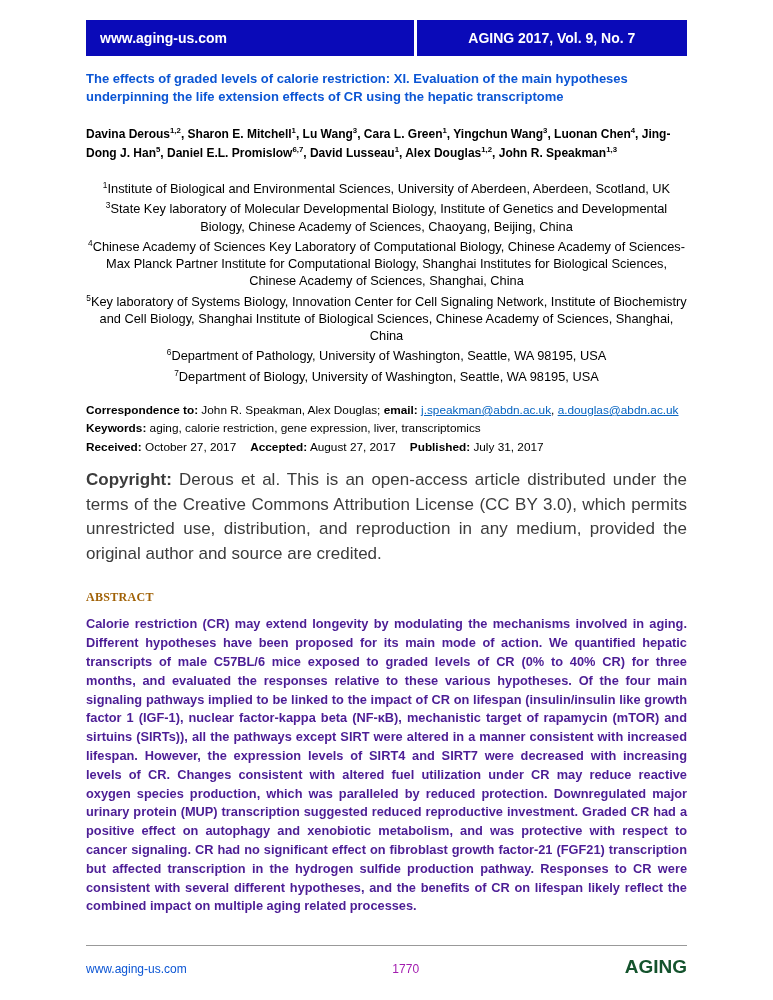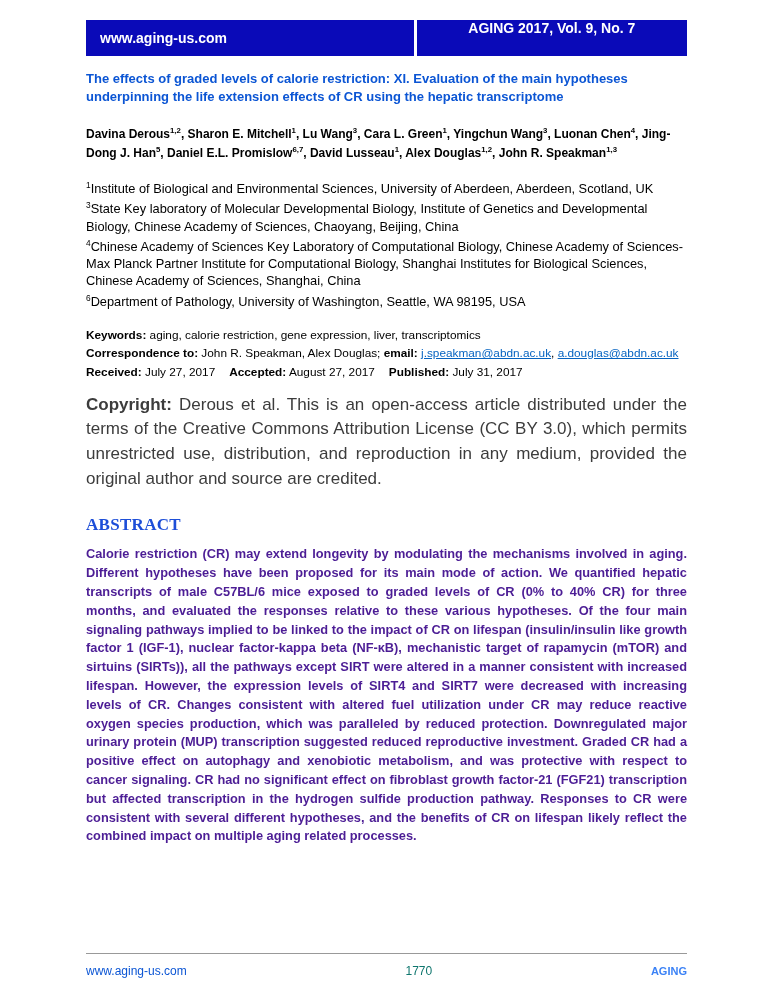--- a/index.html
+++ b/index.html
@@ -11,63 +11,63 @@
 
   
   .topbar {
     display: flex; background: #0a0ab8; color: #fff; font-weight: bold;
     font-size: 14px; height: 36px; align-items: stretch;
   }
   .topbar-left {
     flex: 0 0 55%; display: flex; align-items: center; padding-left: 14px;
     border-right: 3px solid #ffffff;
   }
-  .topbar-right { flex: 1; display: flex; align-items: flex-start; justify-content: center; }
+  .topbar-right { flex: 1; display: flex; align-items: center; justify-content: center; }
 
   .research-paper {
     text-align: right; font-family: "Liberation Serif", serif; font-weight: bold;
     font-size: 15px; margin-top: 10px; color: #000;
   }
 
   .title {
     color: #0b55d4; font-size: 13px; font-weight: bold; line-height: 1.42;
     margin: 14px 0 0 0;
   }
 
   .authors { font-weight: bold; font-size: 12px; line-height: 1.55; margin: 18px 0 0 0; }
   .authors sup, .affiliations sup { font-size: 0.65em; line-height: 0; }
 
   .affiliations { margin-top: 18px; font-size: 12.8px; line-height: 1.35; }
-  .affiliations p { margin: 0 0 3px 0; }
+  .affiliations p { margin: 0 0 3px 0; text-align: center; }
 
   .meta { margin-top: 16px; font-size: 11.8px; line-height: 1.55; }
   .meta p { margin: 0; }
   .b { font-weight: bold; }
   a.email { color: #0563c1; text-decoration: underline; cursor: pointer; }
   .dates .val { margin-right: 14px; }
 
   .copyright { margin-top: 12px; font-size: 17px; line-height: 1.45; text-align: justify; color: #3c3c3c; }
 
   .abstract-heading {
-    font-family: "Liberation Serif", serif; color: #1d4ed8; font-weight: bold;
-    font-size: 17px; letter-spacing: 0.3px; margin-top: 24px;
+    font-family: "Liberation Serif", serif; color: #a16207; font-weight: bold;
+    font-size: 12px; letter-spacing: 0.3px; margin-top: 24px;
   }
   .abstract-text {
     font-weight: bold; font-size: 12.8px; line-height: 1.47; text-align: justify;
     margin-top: 10px; color: #4c1d95;
   }
 
   .footer {
     position: absolute; left: 57px; right: 57px; bottom: 22px;
     border-top: 1px solid #999; padding-top: 10px;
     display: flex; justify-content: space-between; align-items: baseline; font-size: 12px;
   }
   .footer .site { color: #0b55d4; }
-  .footer .page-num { color: #0f766e; }
-  .footer .journal { color: #3b82f6; font-weight: bold; font-size: 11px; }
+  .footer .page-num { color: #a21caf; }
+  .footer .journal { color: #14532d; font-weight: bold; font-size: 19px; }
 </style>
 </head>
 <body>
 
 <div class="page">
 
   <header class="topbar">
     <div class="topbar-left">
       <span>www.aging-us.com</span>
     </div>
@@ -78,33 +78,35 @@
 
 
   <h1 class="title">The effects of graded levels of calorie restriction: XI. Evaluation of the main hypotheses underpinning the life extension effects of CR using the hepatic transcriptome</h1>
 
   <p class="authors" id="authors"><span>Davina Derous<sup>1,2</sup>, </span><span>Sharon E. Mitchell<sup>1</sup>, </span><span>Lu Wang<sup>3</sup>, </span><span>Cara L. Green<sup>1</sup>, </span><span>Yingchun Wang<sup>3</sup>, </span><span>Luonan Chen<sup>4</sup>, </span><span>Jing-Dong J. Han<sup>5</sup>, </span><span>Daniel E.L. Promislow<sup>6,7</sup>, </span><span>David Lusseau<sup>1</sup>, </span><span>Alex Douglas<sup>1,2</sup>, </span><span>John R. Speakman<sup>1,3</sup></span></p>
 
   <div class="affiliations" id="affiliations">
       <p><sup>1</sup>Institute of Biological and Environmental Sciences, University of Aberdeen, Aberdeen, Scotland, UK</p>
       <p><sup>3</sup>State Key laboratory of Molecular Developmental Biology, Institute of Genetics and Developmental Biology, Chinese Academy of Sciences, Chaoyang, Beijing, China</p>
       <p><sup>4</sup>Chinese Academy of Sciences Key Laboratory of Computational Biology, Chinese Academy of Sciences-Max Planck Partner Institute for Computational Biology, Shanghai Institutes for Biological Sciences, Chinese Academy of Sciences, Shanghai, China</p>
+      <p><sup>5</sup>Key laboratory of Systems Biology, Innovation Center for Cell Signaling Network, Institute of Biochemistry and Cell Biology, Shanghai Institute of Biological Sciences, Chinese Academy of Sciences, Shanghai, China</p>
       <p><sup>6</sup>Department of Pathology, University of Washington, Seattle, WA 98195, USA</p>
+      <p><sup>7</sup>Department of Biology, University of Washington, Seattle, WA 98195, USA</p>
     </div>
 
   <div class="meta">
     <p>
-      <span class="b">Keywords:</span><span> aging, calorie restriction, gene expression, liver, transcriptomics</span>
-    </p>
-    <p>
       <span class="b">Correspondence to:</span><span> John R. Speakman, Alex Douglas; </span><span class="b">email:</span>
       <span id="emails"><a class="email" href="#">j.speakman@abdn.ac.uk</a>, <a class="email" href="#">a.douglas@abdn.ac.uk</a></span>
     </p>
+    <p>
+      <span class="b">Keywords:</span><span> aging, calorie restriction, gene expression, liver, transcriptomics</span>
+    </p>
     <p class="dates">
-      <span class="b">Received:</span><span class="val"> July 27, 2017</span><span class="b">Accepted:</span><span class="val"> August 27, 2017</span><span class="b">Published:</span><span class="val"> July 31, 2017</span>
+      <span class="b">Received:</span><span class="val"> October 27, 2017</span><span class="b">Accepted:</span><span class="val"> August 27, 2017</span><span class="b">Published:</span><span class="val"> July 31, 2017</span>
     </p>
   </div>
 
   <p class="copyright">
     <span class="b">Copyright:</span><span> Derous et al. This is an open-access article distributed under the terms of the Creative Commons Attribution License (CC BY 3.0), which permits unrestricted use, distribution, and reproduction in any medium, provided the original author and source are credited.</span>
   </p>
 
   <div class="abstract-heading">ABSTRACT</div>
   <p class="abstract-text">Calorie restriction (CR) may extend longevity by modulating the mechanisms involved in aging. Different hypotheses have been proposed for its main mode of action. We quantified hepatic transcripts of male C57BL/6 mice exposed to graded levels of CR (0% to 40% CR) for three months, and evaluated the responses relative to these various hypotheses. Of the four main signaling pathways implied to be linked to the impact of CR on lifespan (insulin/insulin like growth factor 1 (IGF-1), nuclear factor-kappa beta (NF-κB), mechanistic target of rapamycin (mTOR) and sirtuins (SIRTs)), all the pathways except SIRT were altered in a manner consistent with increased lifespan. However, the expression levels of SIRT4 and SIRT7 were decreased with increasing levels of CR. Changes consistent with altered fuel utilization under CR may reduce reactive oxygen species production, which was paralleled by reduced protection. Downregulated major urinary protein (MUP) transcription suggested reduced reproductive investment. Graded CR had a positive effect on autophagy and xenobiotic metabolism, and was protective with respect to cancer signaling. CR had no significant effect on fibroblast growth factor-21 (FGF21) transcription but affected transcription in the hydrogen sulfide production pathway. Responses to CR were consistent with several different hypotheses, and the benefits of CR on lifespan likely reflect the combined impact on multiple aging related processes.</p>
 

